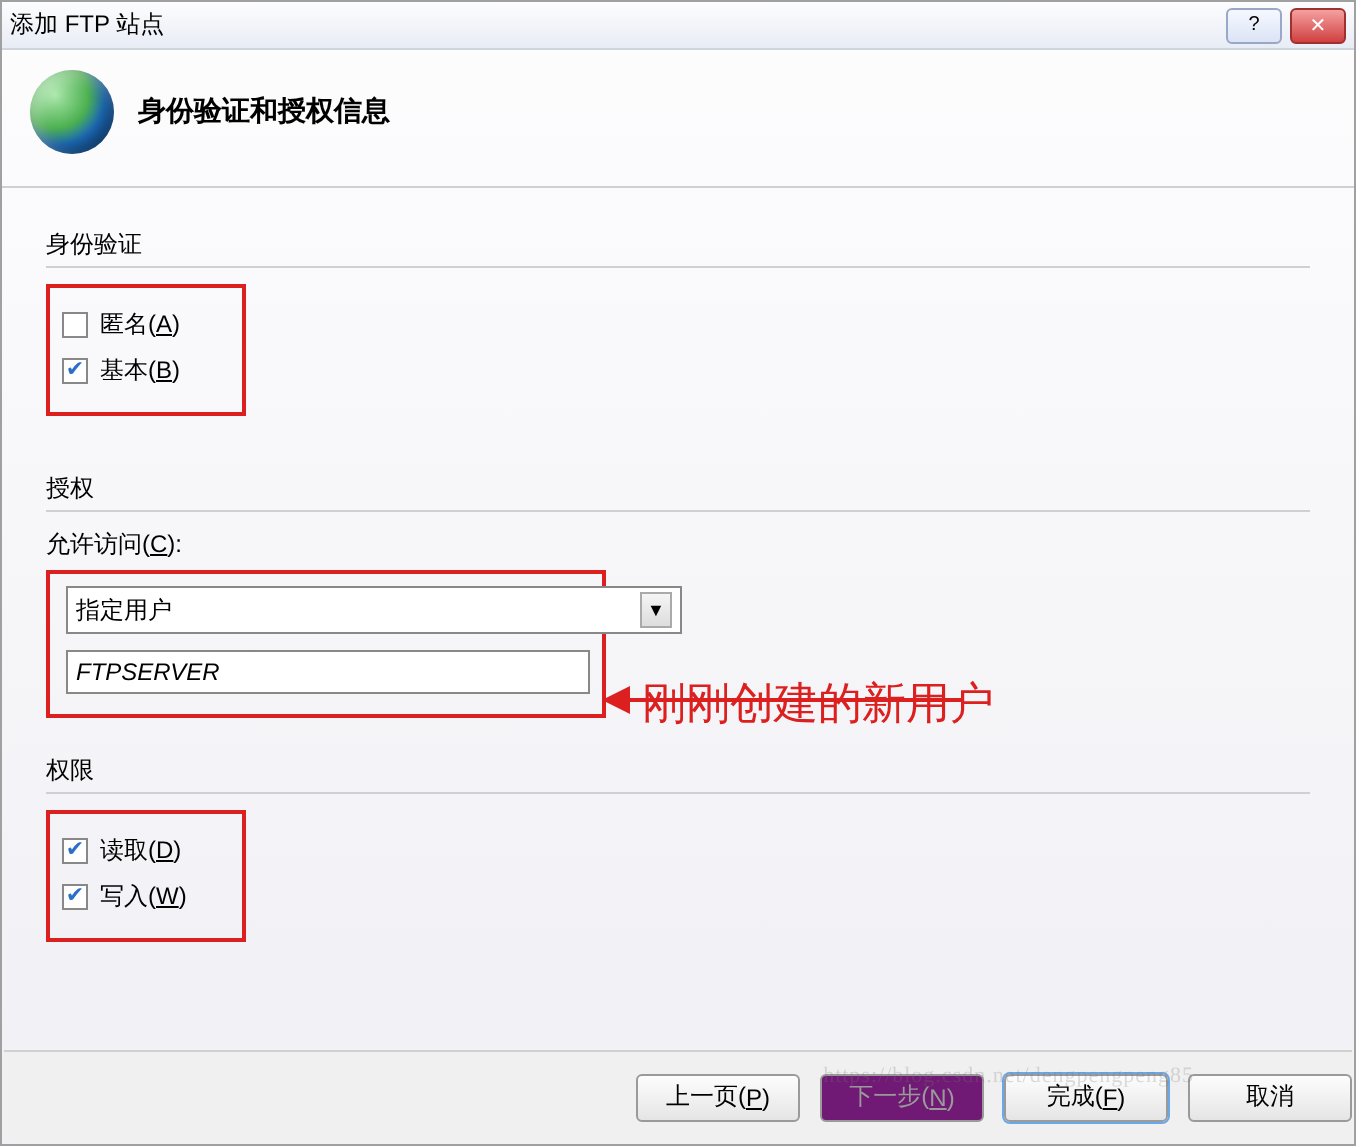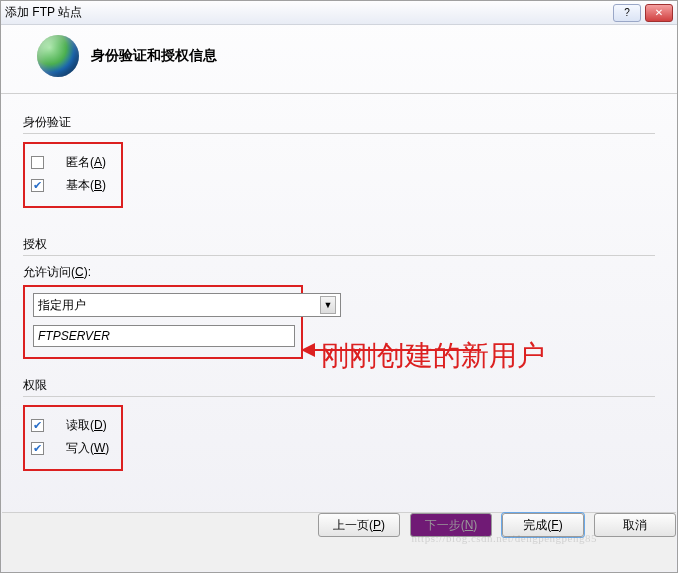--- a/index.html
+++ b/index.html
@@ -22,35 +22,35 @@
     .win-btns { display: flex; gap: 4px; }
     .win-btn {
       width: 28px; height: 18px; border: 1px solid #9aa7c7;
       border-radius: 3px; display: flex; align-items: center; justify-content: center;
       font-size: 10px; background: linear-gradient(#f5f8ff,#dbe4f5);
       cursor: pointer;
     }
     .win-btn.close { background: linear-gradient(#f5a0a0,#d04040); color:#fff; border-color:#a03030;}
     .header-row {
       display:flex; align-items:center; gap:12px;
-      padding: 10px 18px 16px 36px;
+      padding: 10px 18px 16px 14px;
     }
     .globe {
       width:42px; height:42px; border-radius:50%;
       background: radial-gradient(circle at 30% 30%, #a8e6a8 0%, #4cb050 40%, #1e70c0 60%, #0d3a70 100%);
       box-shadow: inset -4px -4px 8px rgba(0,0,0,.3), inset 4px 4px 8px rgba(255,255,255,.4);
     }
     .header-title { font-size: 14px; font-weight: bold; }
     .hr { border: none; border-top: 1px solid #d0d0d0; margin: 0; }
     .content {
       padding: 12px 22px 0 22px;
     }
     .section-label { font-size: 12px; margin-top: 8px; }
     .section-divider { border: none; border-top: 1px solid #d0d0d0; margin: 2px 0 8px 0; }
-    .field-row { display:flex; align-items:center; gap:22px; font-size:12px; margin: 6px 0; }
+    .field-row { display:flex; align-items:center; gap:6px; font-size:12px; margin: 6px 0; }
     .checkbox {
       width:13px; height:13px; border:1px solid #888; background:#fff;
       display:inline-flex; align-items:center; justify-content:center; font-size:11px; color:#2a6fc9;
     }
     .checkbox.checked::before { content:"✔"; line-height:1; }
     .underline-acc { text-decoration: underline; }
     .redbox { border: 2px solid #dc2020; padding: 4px 8px 6px 6px; width: 100px; }
     .redbox2 { border: 2px solid #dc2020; padding: 6px 8px 10px 8px; width: 280px; }
     .sublabel { font-size:12px; margin: 4px 0; }
     .select {
@@ -67,26 +67,26 @@
     .arrow-line {
       position:absolute; left:310px; top:348px; width:170px; height:2px; background:#dc2020;
     }
     .arrow-head {
       position:absolute; left:300px; top:342px;
       width:0; height:0; border-right:14px solid #dc2020;
       border-top:7px solid transparent; border-bottom:7px solid transparent;
     }
     .annotation {
       position:absolute; left:320px; top:336px;
-      color:#dc2020; font-size:28px; font-family:"SimSun","Microsoft YaHei";
+      color:#dc2020; font-size:22px; font-family:"SimSun","Microsoft YaHei";
     }
     .btn-bar {
-      position:absolute; left:1px; right:1px; bottom:1px; height:59px;
+      position:absolute; left:1px; right:1px; bottom:1px; height:46px;
       background:#f0f0f0; border-top:1px solid #d0d0d0;
-      display:flex; align-items:flex-start; justify-content:flex-end;
+      display:flex; align-items:center; justify-content:flex-end;
       gap:10px; 
     }
     .btn {
       min-width: 82px; height:24px; font-size:12px;
       border:1px solid #9a9a9a; background:linear-gradient(#fdfdfd,#e5e5e5);
       border-radius:3px; display:flex; align-items:center; justify-content:center;
       padding:0 10px; cursor:pointer;
     }
     .btn.disabled { color:#9a9a9a; background:#701a75; cursor:default; }
     .btn.focus { box-shadow: 0 0 0 1px #6aa9e9; }

